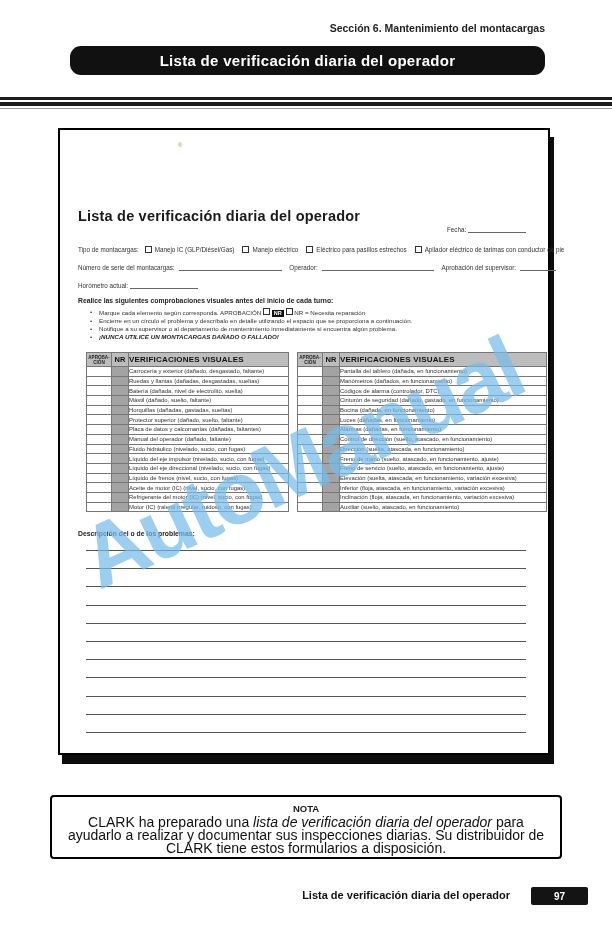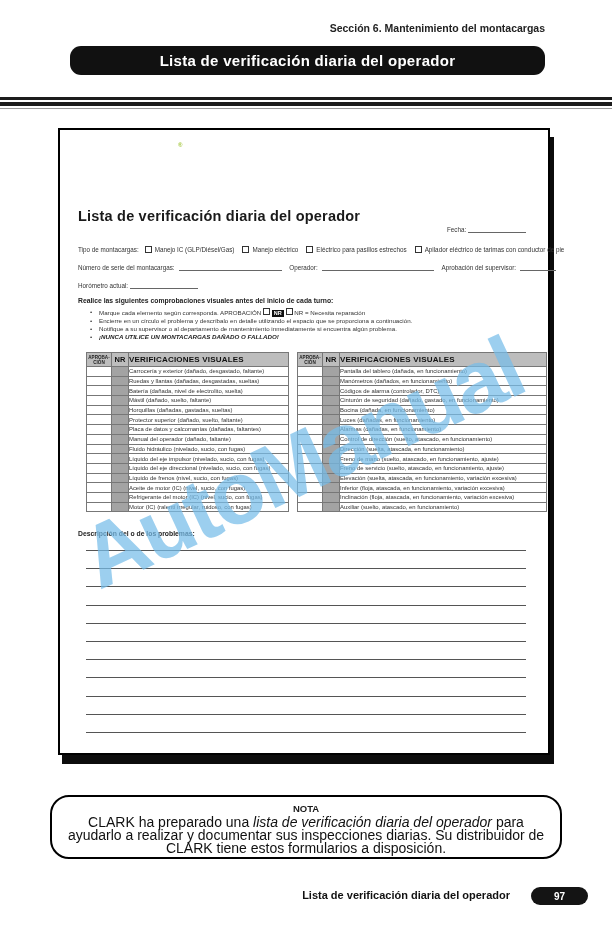--- a/index.html
+++ b/index.html
@@ -77,28 +77,28 @@
     display:flex;align-items:center;justify-content:center;
     transform:rotate(-25deg);pointer-events:none;z-index:6;
   }
   .watermark span{
     font-size:88px;font-weight:bold;color:rgba(118,188,233,0.72);letter-spacing:-3px;
   }
 
   
   .note-box{
     position:absolute;left:50px;top:795px;width:512px;height:64px;border:2.5px solid #000;
-    border-radius:19px;box-sizing:border-box;padding-top:6px;text-align:center;background:#fff;
+    border-radius:4px;box-sizing:border-box;padding-top:6px;text-align:center;background:#fff;
   }
   .note-title{font-size:9.5px;font-weight:bold;margin-bottom:2px;}
   .note-text{font-size:14px;line-height:13px;color:#111;padding:0 10px;}
   .note-text .it{font-style:italic;}
   .footer-title{position:absolute;top:889px;right:102px;font-size:11px;font-weight:bold;color:#111;}
   .page-badge{
-    position:absolute;left:531px;top:887px;width:57px;height:18px;background:#141414;border-radius:9px;
+    position:absolute;left:531px;top:887px;width:57px;height:18px;background:#141414;border-radius:2px;
     display:flex;align-items:center;justify-content:center;
   }
   .page-badge span{color:#fff;font-size:10px;font-weight:bold;}
 </style>
 </head>
 <body>
 
 <div class="section-header">Sección 6. Mantenimiento del montacargas</div>
 <div class="banner">
   <span>Lista de verificación diaria del operador</span>

